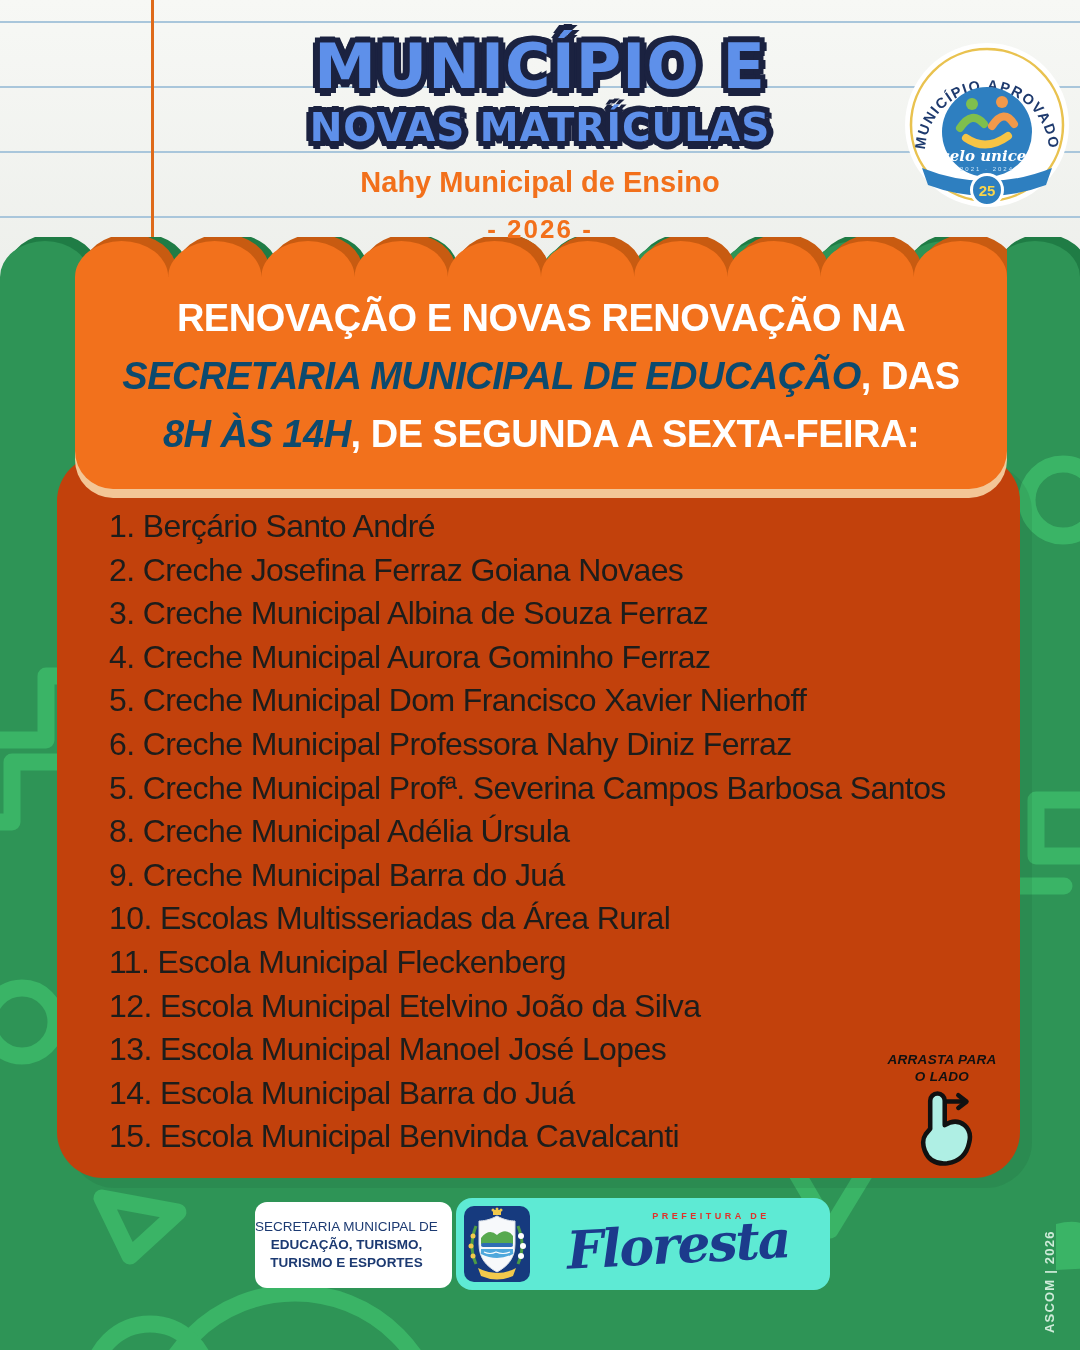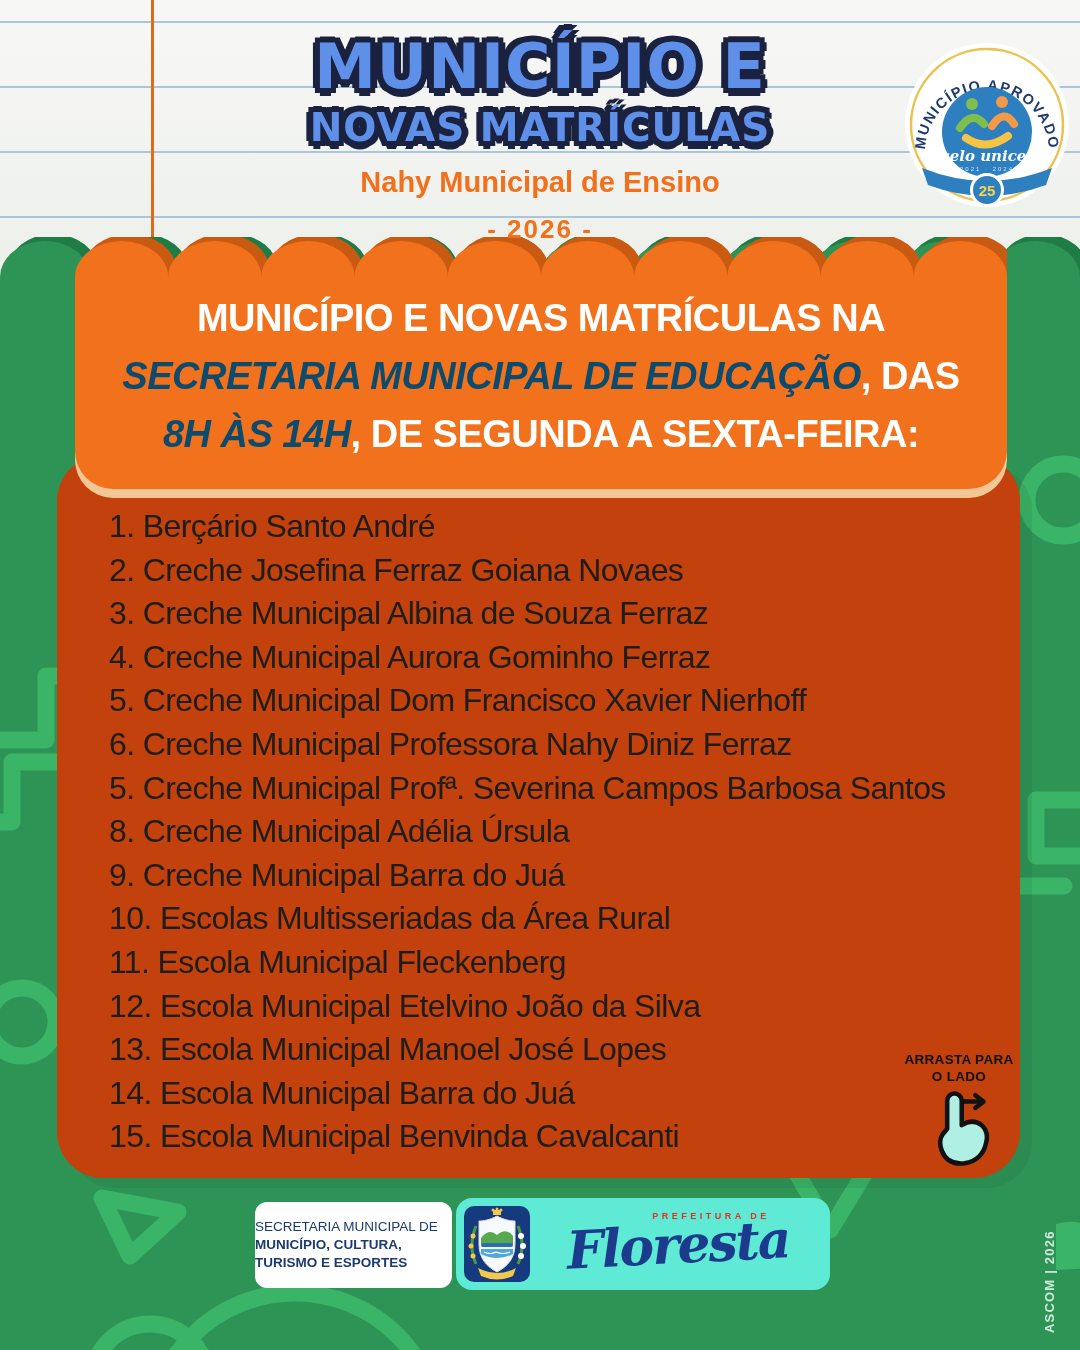--- a/index.html
+++ b/index.html
@@ -26,36 +26,36 @@
   .green-body{position:absolute;left:0;top:300px;bottom:0;width:1080px;background:#2E9456;}
   .edge-svg{position:absolute;left:0;top:237px;z-index:1;}
   .doodles{position:absolute;left:0;top:0;z-index:2;}
 
   
   .card{position:absolute;left:57px;top:455px;width:963px;height:723px;background:#c2410c;
         border-radius:46px;z-index:3;box-shadow:12px 10px 0 rgba(15,70,40,0.10);}
   .school-list{list-style:none;margin:0;padding:50px 0 0 52px;}
   .school-list li{font-size:32px;line-height:43.6px;color:#1D1D1B;letter-spacing:-0.6px;white-space:nowrap;}
 
-  .swipe{position:absolute;right:0;top:596px;width:122px;text-align:center;}
+  .swipe{position:absolute;right:17px;top:596px;width:122px;text-align:center;font-style:italic;}
   .swipe-label{font-size:13.5px;line-height:17px;font-weight:700;color:#111;letter-spacing:0.3px;}
   .swipe svg{margin-top:3px;}
 
   
   .notice{position:absolute;left:75px;top:237px;width:932px;height:252px;z-index:4;}
   .notice-body{position:absolute;left:0;right:0;top:40px;bottom:0;background:#F2711C;
                border-radius:0 0 38px 38px;box-shadow:0 9px 0 rgba(246,206,158,0.95);}
   .notice-text{position:absolute;left:0;right:0;top:52px;text-align:center;
                font-weight:700;font-size:38px;line-height:58px;letter-spacing:-0.5px;color:#FFFFFF;}
   .hl{color:#0c4a6e;font-style:italic;}
 
   
   .footer-white{position:absolute;left:255px;top:1202px;width:197px;height:86px;background:#FFFFFF;
                 border-radius:12px;z-index:6;display:flex;flex-direction:column;justify-content:center;
-                text-align:left;padding-right:14px;box-sizing:border-box;color:#1C3A72;}
+                text-align:center;padding-right:14px;box-sizing:border-box;color:#1C3A72;}
   .fw1{font-size:13.5px;line-height:18px;}
   .fw2{font-size:13.5px;line-height:18px;font-weight:700;}
   .footer-yellow{position:absolute;left:456px;top:1198px;width:366px;height:92px;background:#5eead4;
                  border-radius:16px;z-index:6;padding-left:8px;}
   .crest-box{position:absolute;left:8px;top:8px;width:66px;height:76px;background:#163A7E;border-radius:10px;}
   .pref-label{position:absolute;left:160px;top:13px;width:190px;text-align:center;
               font-size:9px;font-weight:700;letter-spacing:3.5px;color:#E0312A;}
   .city-script{position:absolute;left:84px;top:16px;width:276px;text-align:center;
                font-family:"DejaVu Serif",serif;font-style:italic;font-weight:700;font-size:52px;
                color:#1C3B8C;transform:rotate(-3deg);letter-spacing:-2px;}
@@ -163,29 +163,29 @@
     </div>
   </div>
 
   <div class="notice">
     <svg width="932" height="70" viewBox="0 0 932 70" style="position:absolute;left:0;top:0">
       <path fill="#C85B11" transform="translate(8,-7)" d="M0,70 L0,40 a46.6,36 0 0 1 93.2,0 a46.6,36 0 0 1 93.2,0 a46.6,36 0 0 1 93.2,0 a46.6,36 0 0 1 93.2,0 a46.6,36 0 0 1 93.2,0 a46.6,36 0 0 1 93.2,0 a46.6,36 0 0 1 93.2,0 a46.6,36 0 0 1 93.2,0 a46.6,36 0 0 1 93.2,0 a46.6,36 0 0 1 93.2,0 L932,70 Z"></path>
       <path fill="#F2711C" d="M0,70 L0,40 a46.6,36 0 0 1 93.2,0 a46.6,36 0 0 1 93.2,0 a46.6,36 0 0 1 93.2,0 a46.6,36 0 0 1 93.2,0 a46.6,36 0 0 1 93.2,0 a46.6,36 0 0 1 93.2,0 a46.6,36 0 0 1 93.2,0 a46.6,36 0 0 1 93.2,0 a46.6,36 0 0 1 93.2,0 a46.6,36 0 0 1 93.2,0 L932,70 Z"></path>
     </svg>
     <div class="notice-body"></div>
     <div class="notice-text">
-      <div>MUNICÍPIO E NOVAS MATRÍCULAS NA</div>
+      <div>RENOVAÇÃO E NOVAS RENOVAÇÃO NA</div>
       <div><span class="hl">SECRETARIA MUNICIPAL DE EDUCAÇÃO</span><span>, DAS</span></div>
       <div><span class="hl">8H ÀS 14H</span><span>, DE SEGUNDA A SEXTA-FEIRA:</span></div>
     </div>
   </div>
 
   <div class="footer-white">
     <div class="fw1">SECRETARIA MUNICIPAL DE</div>
-    <div class="fw2">MUNICÍPIO, CULTURA,</div>
+    <div class="fw2">EDUCAÇÃO, TURISMO,</div>
     <div class="fw2">TURISMO E ESPORTES</div>
   </div>
 
   <div class="footer-yellow">
     <div class="crest-box">
       <svg width="66" height="76" viewBox="0 0 66 76">
         <rect x="29" y="4" width="8" height="5" fill="#F2C94C"></rect>
         <circle cx="29" cy="4" r="1.5" fill="#F2C94C"></circle>
           <circle cx="33" cy="3" r="1.5" fill="#F2C94C"></circle>
           <circle cx="37" cy="4" r="1.5" fill="#F2C94C"></circle>

